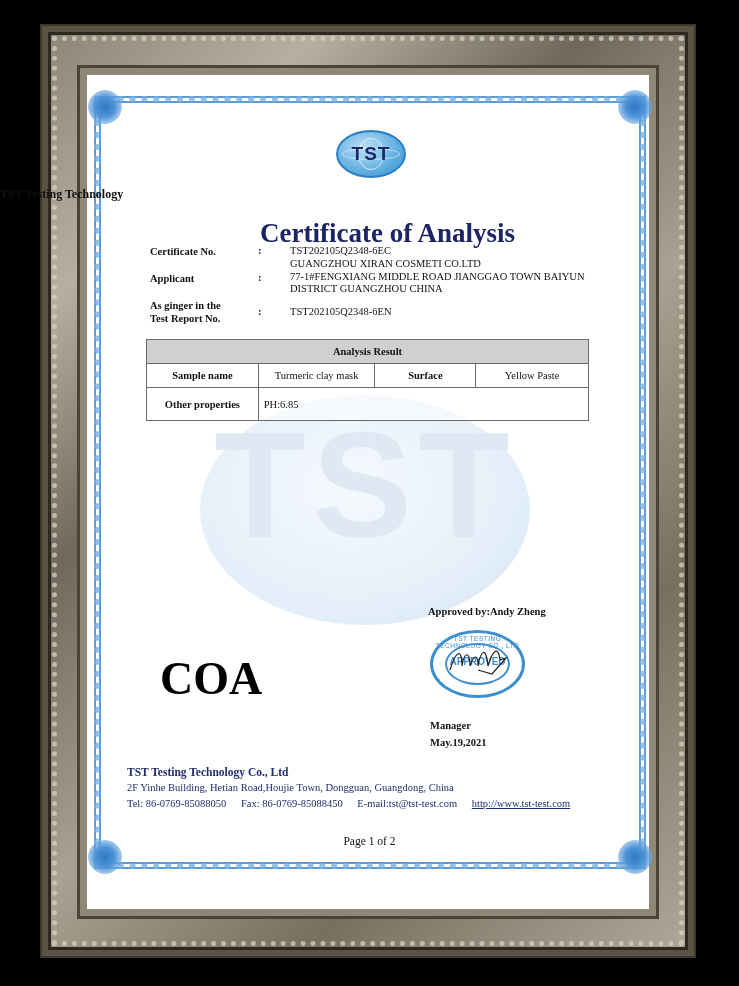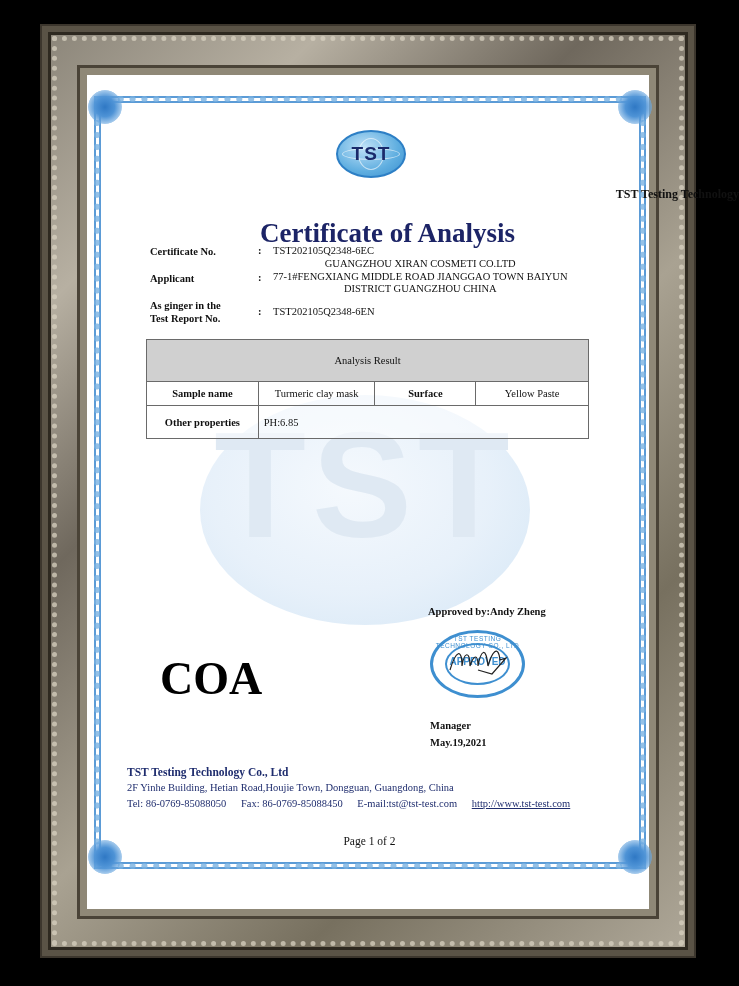--- a/index.html
+++ b/index.html
@@ -65,40 +65,40 @@
   .logo::before, .logo::after {
     content: ""; position: absolute; border: 1px solid rgba(255,255,255,.6); border-radius: 50%;
   }
   .logo::before { inset: 6px 20px; }
   .logo::after { inset: 16px 4px; }
   .logo span {
     position: relative; z-index: 2; font-family: "Liberation Sans", sans-serif;
     font-weight: bold; font-size: 19px; color: #1a2a6b; letter-spacing: 1px;
   }
   .org-name {
-    position: absolute; left: 0; width: 739px; top: 187px; text-align: right;
+    position: absolute; left: 0; width: 739px; top: 187px; text-align: left;
     font-weight: bold; font-size: 12px; color: #111;
   }
   .title {
     position: absolute; left: 0; width: 739px; top: 218px; text-align: center;
     font-weight: bold; font-size: 27px; color: #1c2466; padding-left: 36px;
   }
 
   .info { position: absolute; left: 150px; top: 245px; width: 470px; font-size: 10.5px; color: #111; }
   .info .row { position: absolute; left: 0; width: 470px; }
   .info .lab { position: absolute; left: 0; font-weight: bold; line-height: 13px; }
   .info .colon { position: absolute; left: 108px; font-weight: bold; }
-  .info .val { position: absolute; left: 123px; line-height: 12.5px; text-align: center; }
+  .info .val { position: absolute; left: 140px; line-height: 12.5px; }
 
   table.result {
     position: absolute; left: 146px; top: 339px; width: 443px; border-collapse: collapse;
     font-size: 10.5px; color: #111;
   }
   table.result td { border: 1px solid #6a6a6a; text-align: center; vertical-align: middle; background: rgba(255,255,255,.55); }
-  table.result .hdr td { background: #d0d0d0; font-weight: normal; height: 42px; }
+  table.result .hdr td { background: #d0d0d0; font-weight: bold; height: 24px; }
   table.result .lab { font-weight: bold; }
   table.result td.left { text-align: left; padding-left: 5px; }
 
   .approved { position: absolute; left: 428px; top: 606px; font-weight: bold; font-size: 10.5px; color: #111; }
   .stamp {
     position: absolute; left: 430px; top: 630px; width: 95px; height: 68px; border-radius: 50%;
     border: 3px solid #3e8fd0;
   }
   .stamp::before {
     content: ""; position: absolute; inset: 10px 12px; border-radius: 50%; border: 2px solid #3e8fd0;

